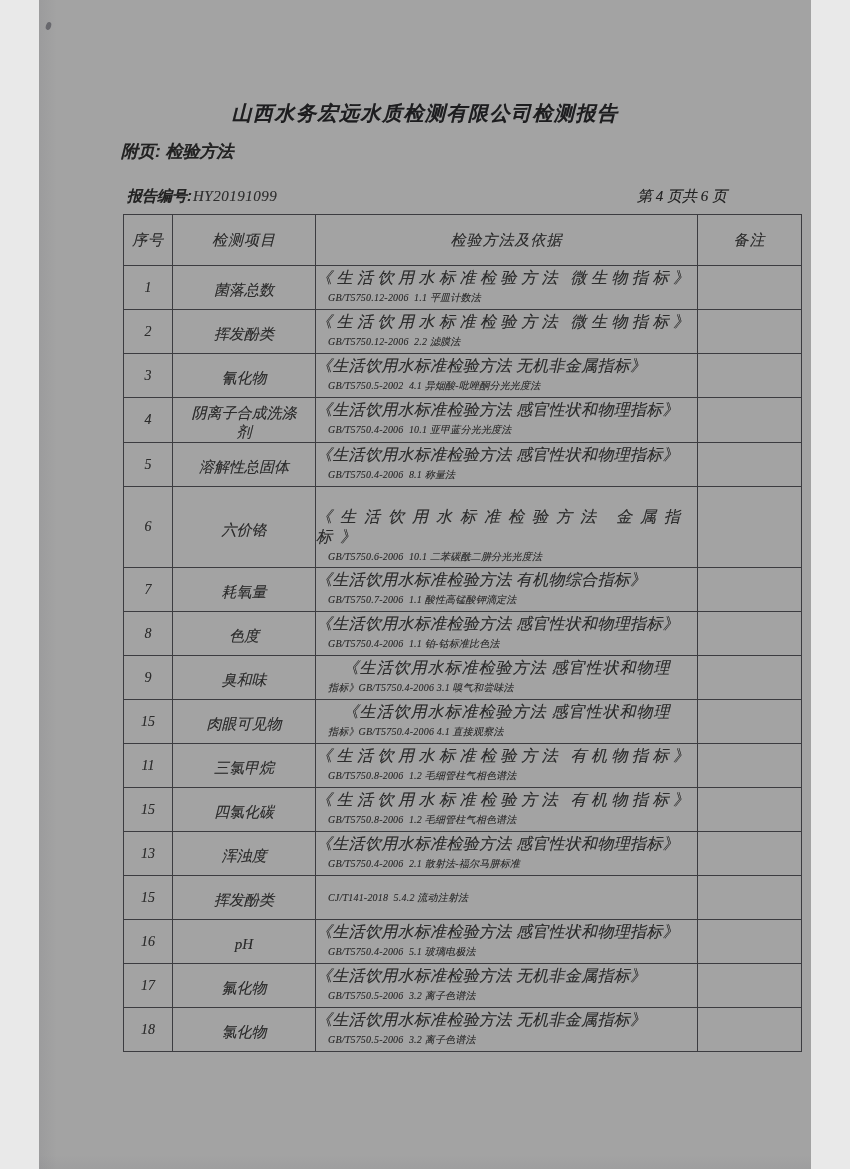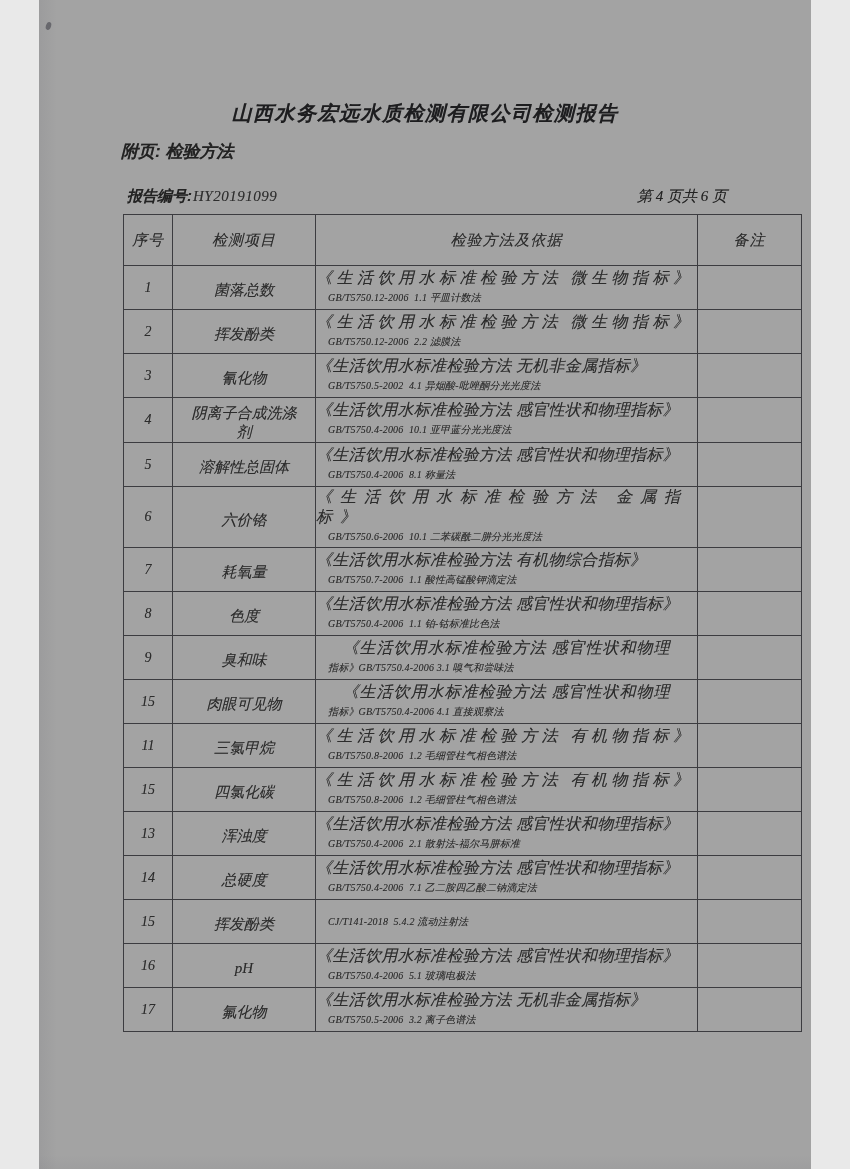--- a/index.html
+++ b/index.html
@@ -47,21 +47,21 @@
   tr.hdr th{height:50px;font-size:15px;letter-spacing:1px;}
   tr.r td{height:43px;}
   td.no{text-align:center;font-size:14px;}
   td.item{text-align:center;}
   td.item .it{display:inline-block;max-width:116px;line-height:19px;vertical-align:middle;margin-top:6px;}
   td.meth{padding:1px 6px 1px 8px;}
   .m1,.m2{line-height:20px;white-space:pre-wrap;overflow:hidden;}
   .m1{font-size:16px;letter-spacing:.3px;}
   .m2{font-size:10px;letter-spacing:.2px;margin-left:12px;}
   .m1.sp1{letter-spacing:4.5px;}
-  .m1.sp2{letter-spacing:8px;}
+  .m1.sp2{letter-spacing:8px;margin-top:20px;}
   .m1.ctr{text-align:center;letter-spacing:1px;}
   td.rem{background:transparent;}
   
   .page{text-shadow:0 0 .4px rgba(20,20,20,.35);}
 </style>
 </head>
 <body>
 
 <div class="page">
 
@@ -221,29 +221,20 @@
     <tr class="r">
       <td class="no">13</td>
       <td class="item"><span class="it">浑浊度</span></td>
       <td class="meth">
         <div class="m1">《生活饮用水标准检验方法 感官性状和物理指标》</div>
         <div class="m2">GB/T5750.4-2006  2.1 散射法-福尔马肼标准</div>
       </td>
       <td class="rem"></td>
     </tr>
 
-    <tr class="r">
-      <td class="no">14</td>
-      <td class="item"><span class="it">总硬度</span></td>
-      <td class="meth">
-        <div class="m1">《生活饮用水标准检验方法 感官性状和物理指标》</div>
-        <div class="m2">GB/T5750.4-2006  7.1 乙二胺四乙酸二钠滴定法</div>
-      </td>
-      <td class="rem"></td>
-    </tr>
 
     <tr class="r">
       <td class="no">15</td>
       <td class="item"><span class="it">挥发酚类</span></td>
       <td class="meth">
         <div class="m2">CJ/T141-2018  5.4.2 流动注射法</div>
       </td>
       <td class="rem"></td>
     </tr>
 
@@ -260,16 +251,25 @@
     <tr class="r">
       <td class="no">17</td>
       <td class="item"><span class="it">氟化物</span></td>
       <td class="meth">
         <div class="m1">《生活饮用水标准检验方法 无机非金属指标》</div>
         <div class="m2">GB/T5750.5-2006  3.2 离子色谱法</div>
       </td>
       <td class="rem"></td>
     </tr>
 
+    <tr class="r">
+      <td class="no">18</td>
+      <td class="item"><span class="it">氯化物</span></td>
+      <td class="meth">
+        <div class="m1">《生活饮用水标准检验方法 无机非金属指标》</div>
+        <div class="m2">GB/T5750.5-2006  3.2 离子色谱法</div>
+      </td>
+      <td class="rem"></td>
+    </tr>
 
   </tbody>
     </table>
 </div>
 
 </body></html>

